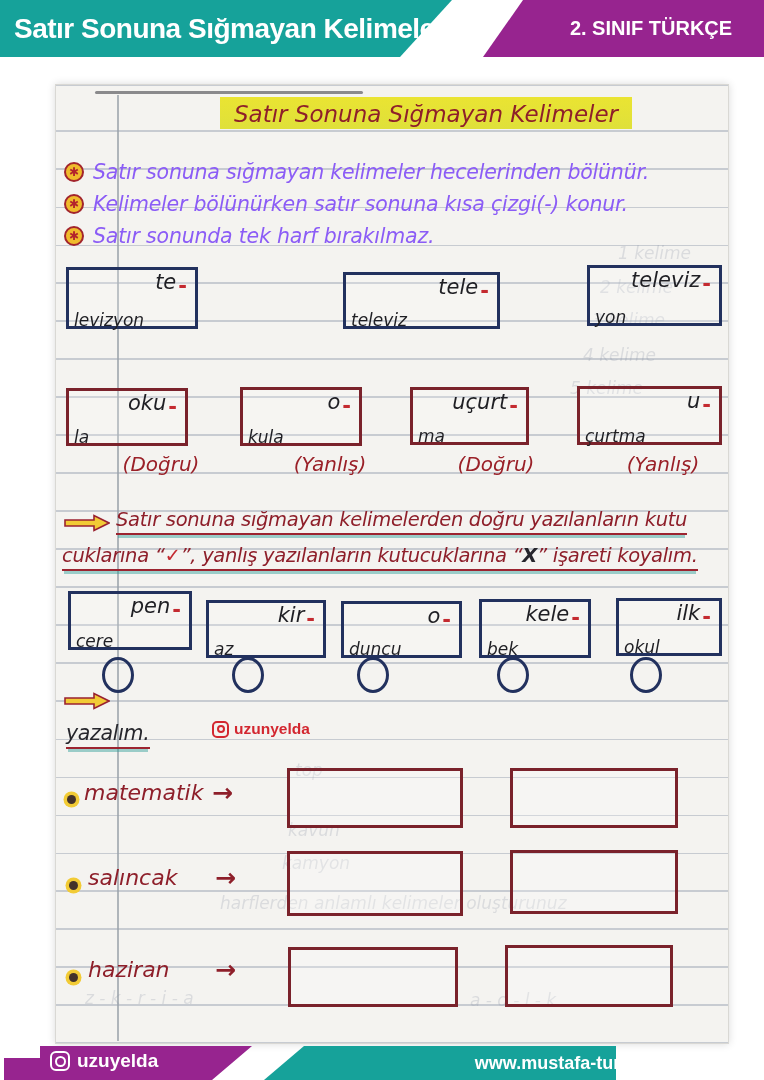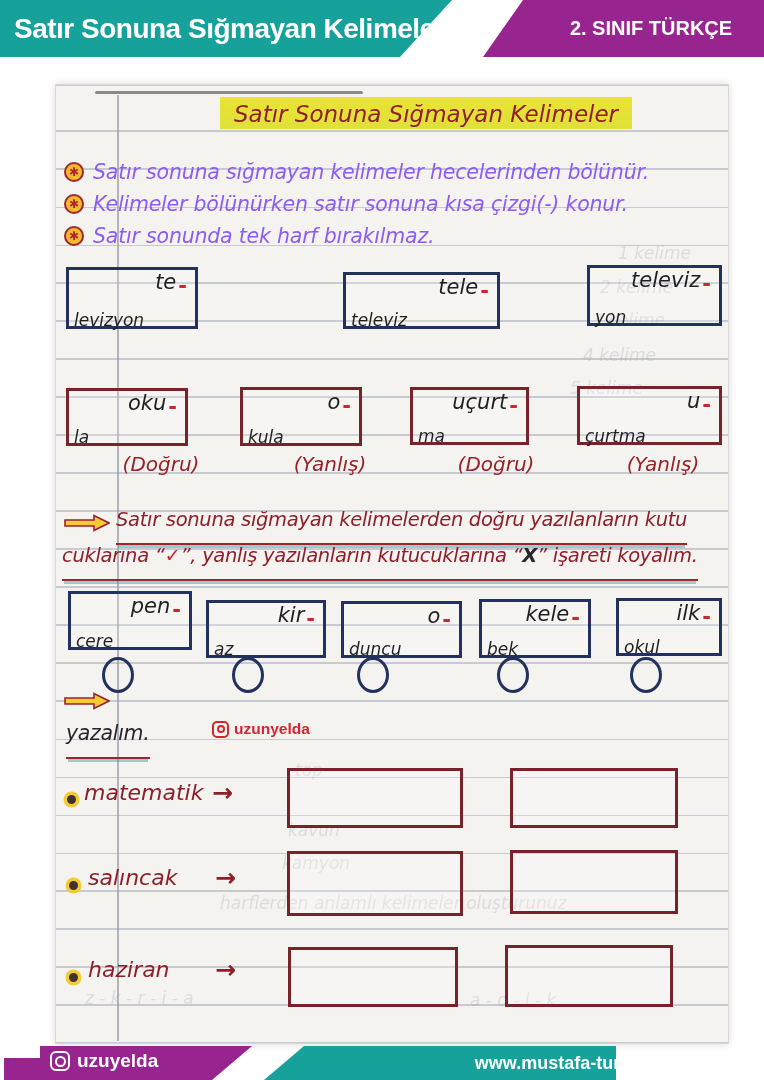--- a/index.html
+++ b/index.html
@@ -50,21 +50,21 @@
   .wbot { position:absolute; bottom:-4px; left:5px; font-size:17px; color:#1f1f24; font-style:italic; white-space:nowrap; }
   .hyph { display:inline-block; color:#c42a30; font-weight:bold; transform:translateY(4px); margin-left:2px; font-style:normal; }
 
   .dlabel { position:absolute; font-size:20px; color:#9a2028; font-style:italic; text-align:center; }
 
   
   .yarrow { position:absolute; }
   .task-line { position:absolute; font-size:19.5px; letter-spacing:-0.3px; white-space:nowrap; font-style:italic; }
   .maroon-text { color:#8e1f2a; }
   .black-text  { color:#26262c; }
-  .uline { border-bottom:2px solid #9c2430; padding-bottom:12px;
+  .uline { border-bottom:2px solid #9c2430; padding-bottom:2px;
            box-shadow:0 5px 0 -2px rgba(45,158,150,.45); }
   .check { color:#c42a30; font-weight:bold; }
   .cross { color:#26262c; font-weight:bold; }
 
   .circle { position:absolute; width:32px; height:36px; border:3px solid #22315e; border-radius:50%; background:transparent; }
 
   
   .ex-bullet { position:absolute; width:9px; height:9px; border-radius:50%; background:#43322a; box-shadow:0 0 0 3.5px #f2cb35; }
   .ex-word  { position:absolute; font-size:22px; color:#8e1f2a; font-style:italic; white-space:nowrap; }
   .ex-arrow { position:absolute; font-size:25px; color:#8e1f2a; font-weight:bold; }

